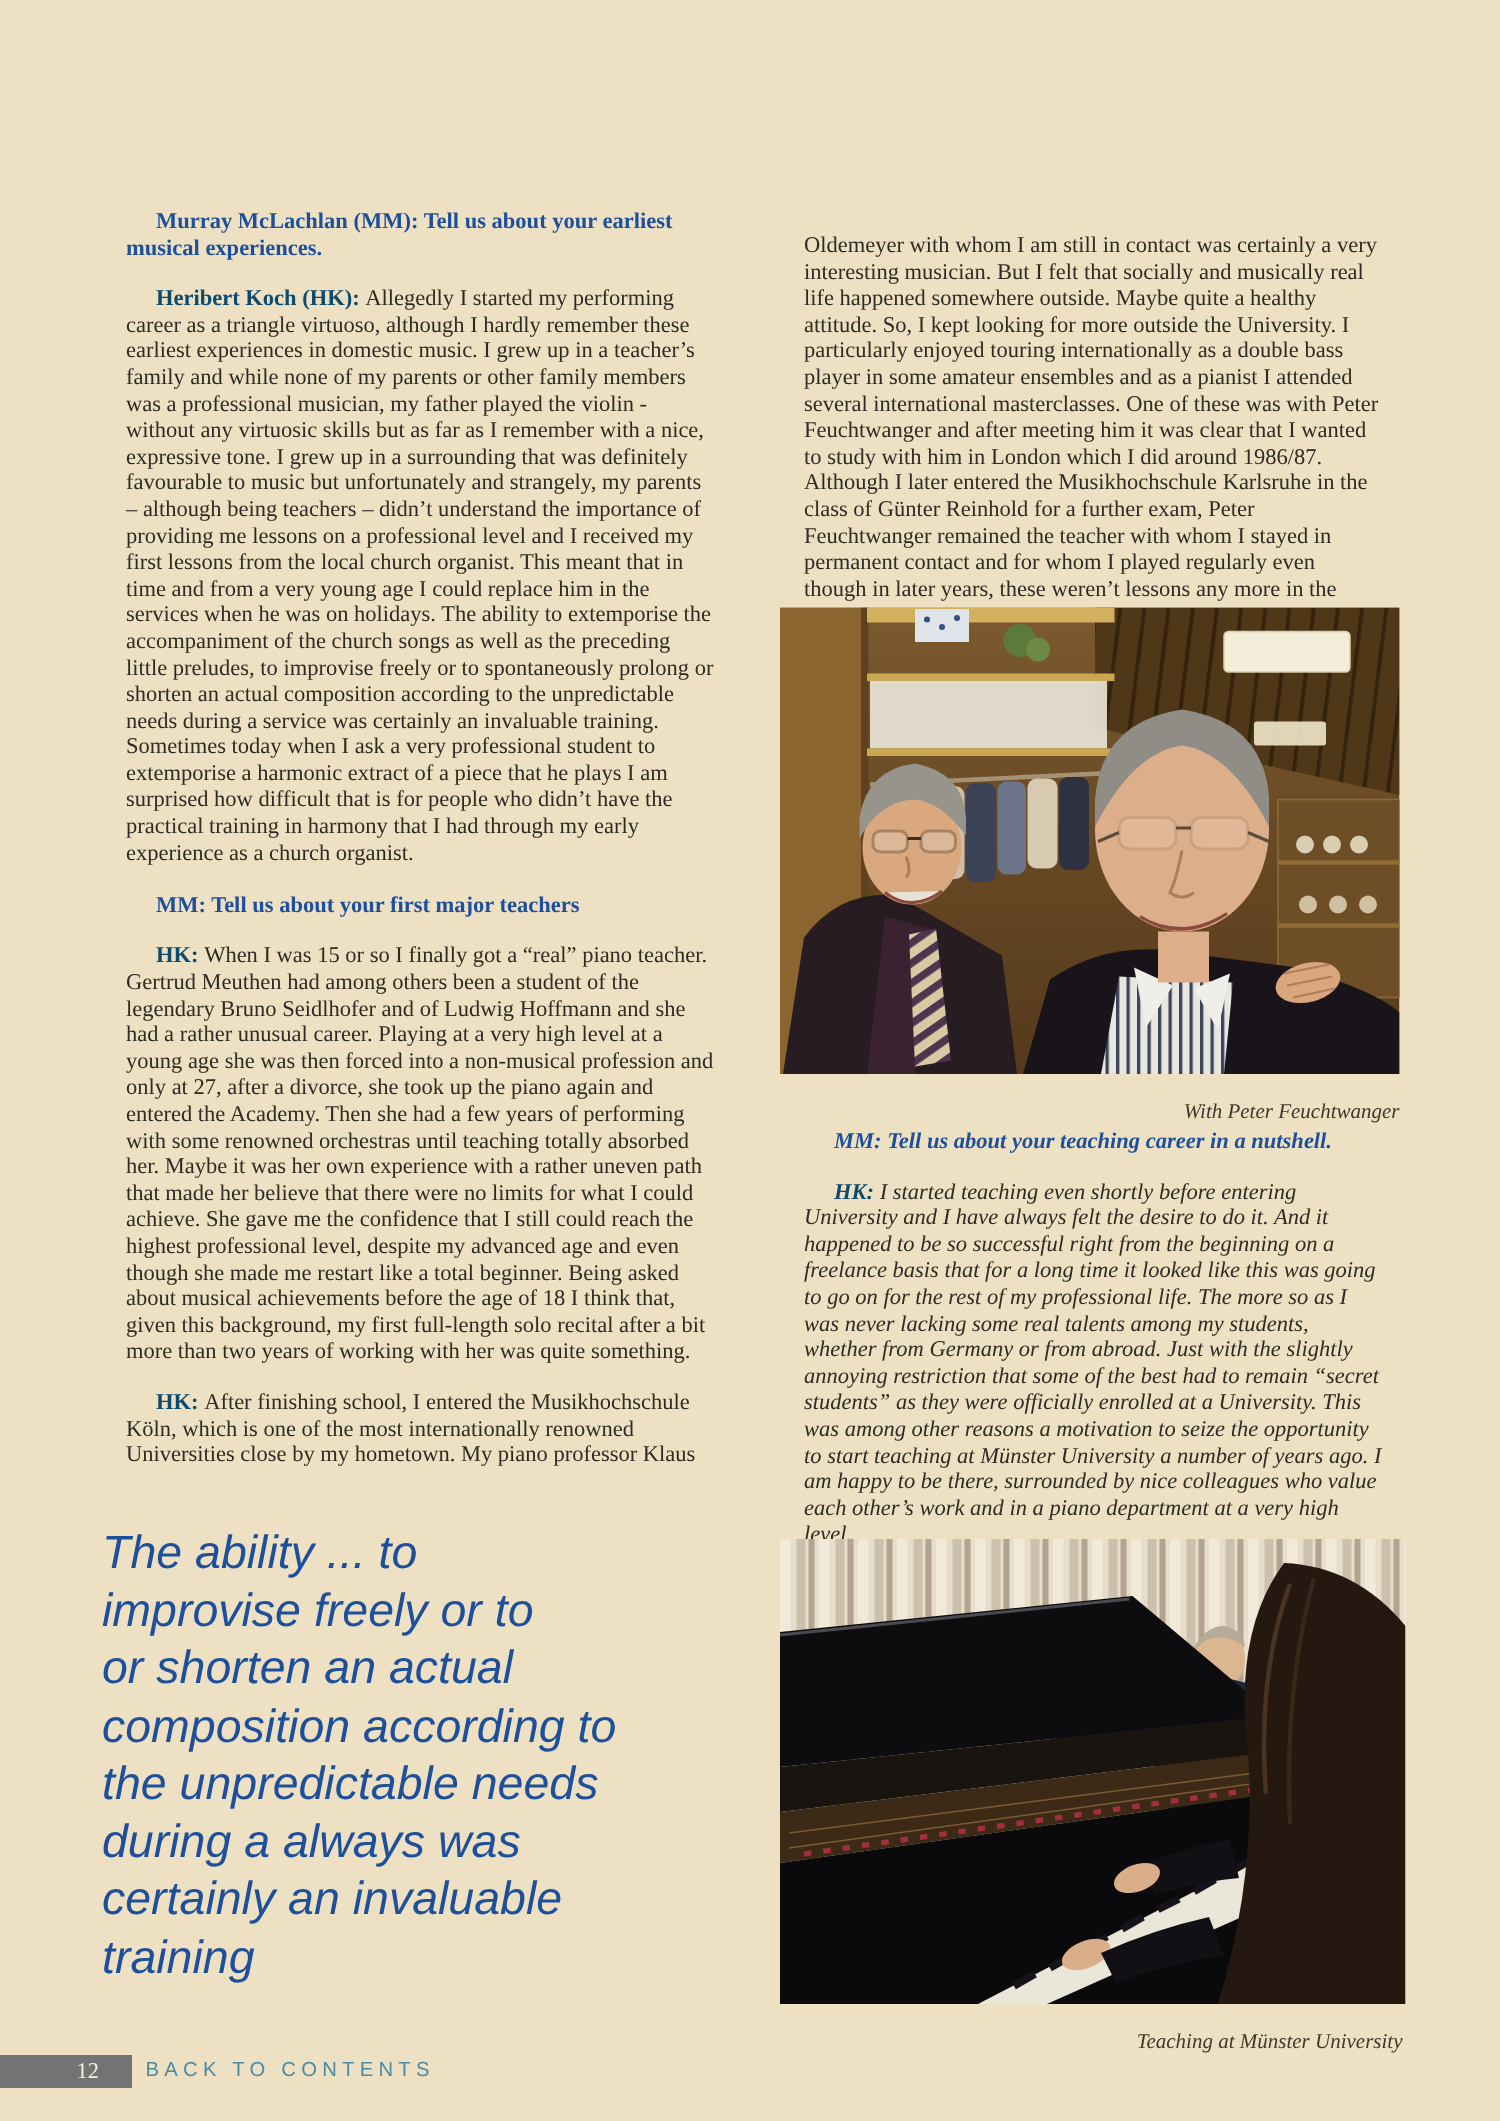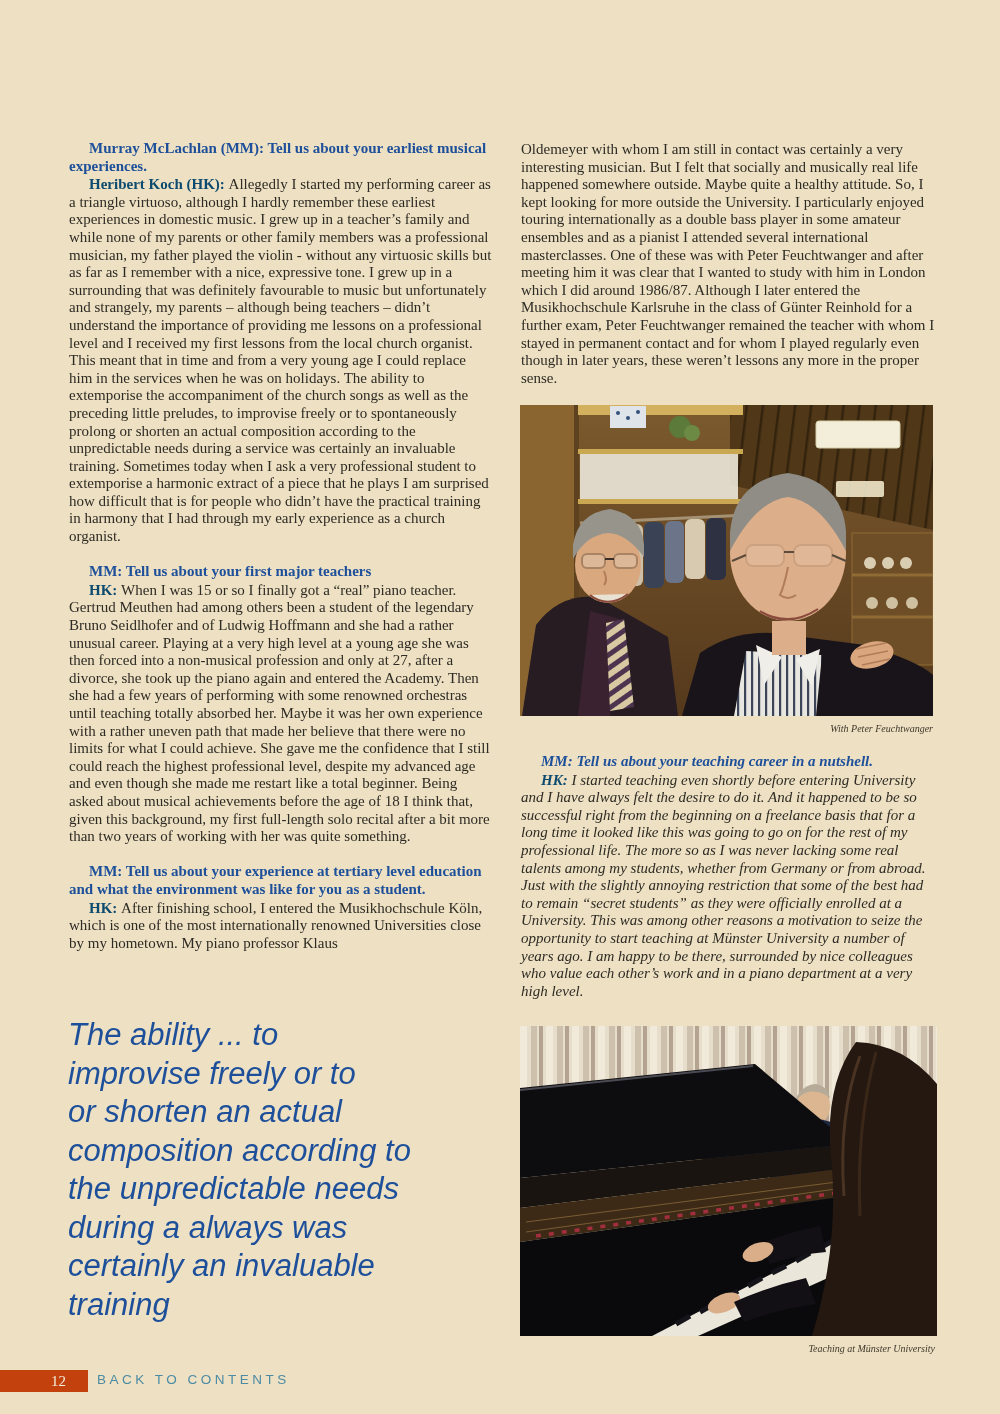--- a/index.html
+++ b/index.html
@@ -3,54 +3,53 @@
 <meta charset="utf-8">
 <style>
   html,body{margin:0;padding:0;background:#EDE0C3;}
   .page{position:relative;width:1000px;height:1414px;background:#EDE0C3;overflow:hidden;
         font-family:"Liberation Serif",serif;}
   
   .col{position:absolute;top:140px;}
   #left-col{left:68px;width:425px;}
   #right-col-top{left:520px;width:417px;}
   #right-qa{position:absolute;left:520px;top:753px;width:417px;font-style:italic;}
-  p.para{margin:1px;font-size:15px;line-height:17.6px;color:#2E2B24;text-indent:20px;}
+  p.para{margin:16px;font-size:15px;line-height:17.6px;color:#2E2B24;text-indent:20px;}
   p.question{color:#1D4F9A;font-weight:bold;margin-top:17.6px;}
   p.answer .label{color:#0c4a6e;font-weight:bold;}
   p.continuation{text-indent:0;}
   #left-col p.para:first-child, #right-qa p.para:first-child{margin-top:0;}
   
   .pullquote{position:absolute;left:68px;top:1016px;width:460px;
              font-family:"Liberation Sans",sans-serif;font-weight:normal;font-style:italic;
              font-size:31px;line-height:38.5px;color:#1D4F9A;}
   
   .figure{position:absolute;left:520px;}
   #figure1{top:405px;width:413px;}
   #figure2{top:1026px;width:415px;}
   .figure svg{display:block;}
-  .caption{font-style:italic;font-size:10px;color:#3F372A;text-align:right;margin-top:7px;}
-  
-  .footer-bar{position:absolute;left:0;top:1370px;width:88px;height:22px;background:#c2410c;
+  .caption{font-style:italic;font-size:14px;color:#3F372A;text-align:right;margin-top:18px;}
+  
+  .footer-bar{position:absolute;left:0;top:1370px;width:88px;height:22px;background:#737373;
               color:#F3EEDD;text-align:right;padding-right:22px;box-sizing:border-box;
               font-size:15px;line-height:22px;}
   .back-link{position:absolute;left:97px;top:1372px;font-family:"Liberation Sans",sans-serif;
              font-size:13.5px;letter-spacing:3.5px;color:#4D8BA5;cursor:pointer;
              font-weight:normal;}
 </style>
 </head>
 <body>
 
 <div class="page">
 
   <section class="col" id="left-col">
       <p class="para question"><span class="label">Murray McLachlan (MM): </span>Tell us about your earliest musical experiences.</p>
       <p class="para answer"><span class="label">Heribert Koch (HK): </span>Allegedly I started my performing career as a triangle virtuoso, although I hardly remember these earliest experiences in domestic music. I grew up in a teacher’s family and while none of my parents or other family members was a professional musician, my father played the violin - without any virtuosic skills but as far as I remember with a nice, expressive tone. I grew up in a surrounding that was definitely favourable to music but unfortunately and strangely, my parents – although being teachers – didn’t understand the importance of providing me lessons on a professional level and I received my first lessons from the local church organist. This meant that in time and from a very young age I could replace him in the services when he was on holidays. The ability to extemporise the accompaniment of the church songs as well as the preceding little preludes, to improvise freely or to spontaneously prolong or shorten an actual composition according to the unpredictable needs during a service was certainly an invaluable training. Sometimes today when I ask a very professional student to extemporise a harmonic extract of a piece that he plays I am surprised how difficult that is for people who didn’t have the practical training in harmony that I had through my early experience as a church organist.</p>
       <p class="para question"><span class="label">MM: </span>Tell us about your first major teachers</p>
       <p class="para answer"><span class="label">HK: </span>When I was 15 or so I finally got a “real” piano teacher. Gertrud Meuthen had among others been a student of the legendary Bruno Seidlhofer and of Ludwig Hoffmann and she had a rather unusual career. Playing at a very high level at a young age she was then forced into a non-musical profession and only at 27, after a divorce, she took up the piano again and entered the Academy. Then she had a few years of performing with some renowned orchestras until teaching totally absorbed her. Maybe it was her own experience with a rather uneven path that made her believe that there were no limits for what I could achieve. She gave me the confidence that I still could reach the highest professional level, despite my advanced age and even though she made me restart like a total beginner. Being asked about musical achievements before the age of 18 I think that, given this background, my first full-length solo recital after a bit more than two years of working with her was quite something.</p>
-      <p class="para question"><span class="label">MM: </span>Tell us about your experience at tertiary level education and what the environment was like for you as a student.</p>
       <p class="para answer"><span class="label">HK: </span>After finishing school, I entered the Musikhochschule Köln, which is one of the most internationally renowned Universities close by my hometown. My piano professor Klaus</p>
     </section>
 
   <section class="col" id="right-col-top">
       <p class="para continuation">Oldemeyer with whom I am still in contact was certainly a very interesting musician. But I felt that socially and musically real life happened somewhere outside. Maybe quite a healthy attitude. So, I kept looking for more outside the University. I particularly enjoyed touring internationally as a double bass player in some amateur ensembles and as a pianist I attended several international masterclasses. One of these was with Peter Feuchtwanger and after meeting him it was clear that I wanted to study with him in London which I did around 1986/87. Although I later entered the Musikhochschule Karlsruhe in the class of Günter Reinhold for a further exam, Peter Feuchtwanger remained the teacher with whom I stayed in permanent contact and for whom I played regularly even though in later years, these weren’t lessons any more in the proper sense.</p>
     </section>
 
   <figure class="figure" id="figure1" style="margin:0">
     <svg viewBox="0 0 413 311" width="413" height="311">
       <defs>

